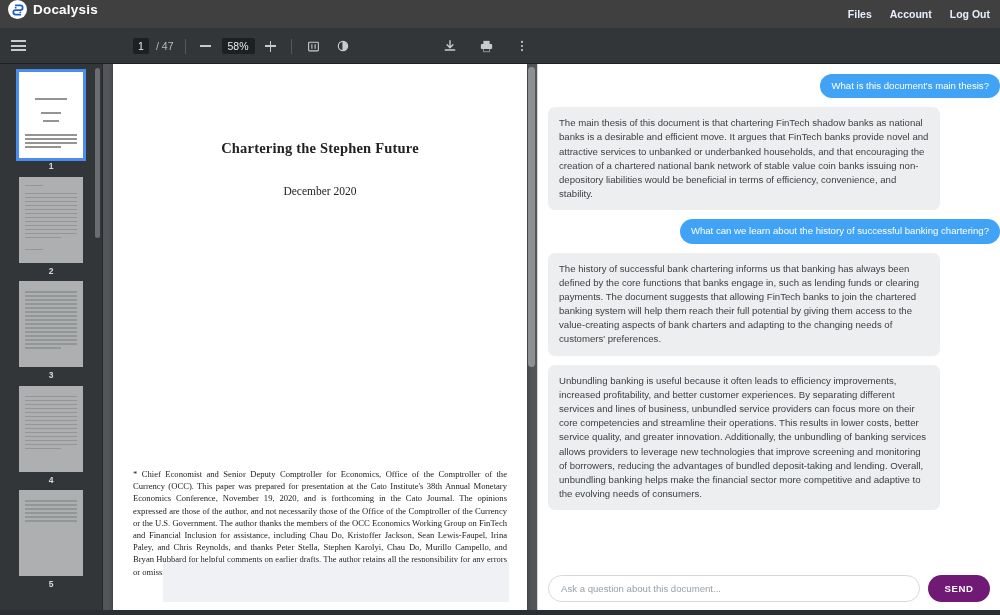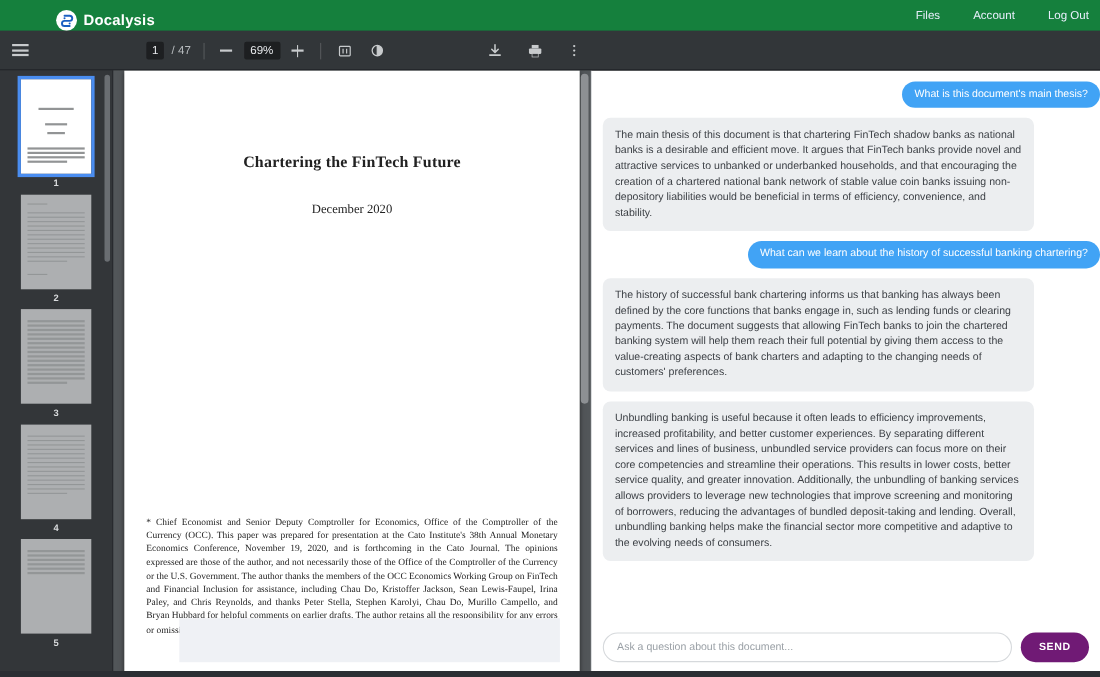--- a/index.html
+++ b/index.html
@@ -6,40 +6,39 @@
   html, body {
     width: 1000px; height: 615px;
     overflow: hidden;
     font-family: "Liberation Sans", sans-serif;
     background: #2b2e33;
   }
 
   
   .brandbar {
     height: 28px; width: 100%;
-    background: #15803d;
-    display: flex; align-items: flex-end;
-    position: relative;
-    padding-left: 43px;
+    background: #404040;
+    display: flex; align-items: flex-start;
+    position: relative;
   }
   .brand-left { display: flex; align-items: center; gap: 6px; padding-left: 8px; }
   .logo-mark {
     width: 19px; height: 19px; border-radius: 50%;
     background: #ffffff;
     display: flex; align-items: center; justify-content: center;
     flex: 0 0 auto;
   }
   .logo-mark svg { display: block; }
   .brand-name {
     color: #ffffff; font-size: 13.5px; font-weight: bold;
     letter-spacing: .2px; white-space: nowrap;
   }
   .brand-right {
     position: absolute; right: 10px; top: 0; height: 28px;
-    display: flex; align-items: center; gap: 30px;
+    display: flex; align-items: center; gap: 18px; font-weight: bold;
   }
   .brand-link {
     color: #e8eefc; font-size: 10.5px; text-decoration: none;
     white-space: nowrap;
   }
 
   
   .toolbar {
     height: 36px; width: 100%;
     background: #323639;
@@ -311,21 +310,21 @@
 <div class="toolbar">
   <div class="tb-hamburger">
     <span></span>
   </div>
 
   <div class="tb-center">
     <span class="pagebox">1</span>
     <span class="pagetotal">/ 47</span>
     <span class="tb-sep"></span>
     <span class="tb-btn minus"></span>
-    <span class="zoombox">69%</span>
+    <span class="zoombox">58%</span>
     <span class="tb-btn plus"></span>
     <span class="tb-sep"></span>
     <span class="icon-slot" style="width:22px">
       <svg width="13" height="13" viewBox="0 0 24 24">
         <rect x="3" y="4" width="18" height="16" rx="1.5" fill="none" stroke="#c8cbcd" stroke-width="2"></rect>
         <path d="M9 8v8M15 8v8" stroke="#c8cbcd" stroke-width="2"></path>
       </svg>
     </span>
     <span class="icon-slot" style="width:22px">
       <svg width="14" height="14" viewBox="0 0 24 24">
@@ -451,21 +450,21 @@
         </div>
         <div class="thumb-num">5</div>
       </div>
 
     </div>
     <div class="thumb-scroll"></div>
   </div>
 
   <div class="viewer">
     <div class="page">
-      <div class="doc-title">Chartering the FinTech Future</div>
+      <div class="doc-title">Chartering the Stephen Future</div>
       <div class="doc-date">December 2020</div>
       <div class="doc-footnote">* Chief Economist and Senior Deputy Comptroller for Economics, Office of the Comptroller of the Currency (OCC). This paper was prepared for presentation at the Cato Institute's 38th Annual Monetary Economics Conference, November 19, 2020, and is forthcoming in the Cato Journal. The opinions expressed are those of the author, and not necessarily those of the Office of the Comptroller of the Currency or the U.S. Government. The author thanks the members of the OCC Economics Working Group on FinTech and Financial Inclusion for assistance, including Chau Do, Kristoffer Jackson, Sean Lewis-Faupel, Irina Paley, and Chris Reynolds, and thanks Peter Stella, Stephen Karolyi, Chau Do, Murillo Campello, and Bryan Hubbard for helpful comments on earlier drafts. The author retains all the responsibility for any errors or omissions.</div>
       <div class="doc-block"></div>
     </div>
     <div class="viewer-scroll"></div>
   </div>
 
   <div class="chat">
     <div class="chat-scroll">
       <div class="bubble q">What is this document's main thesis?</div>

